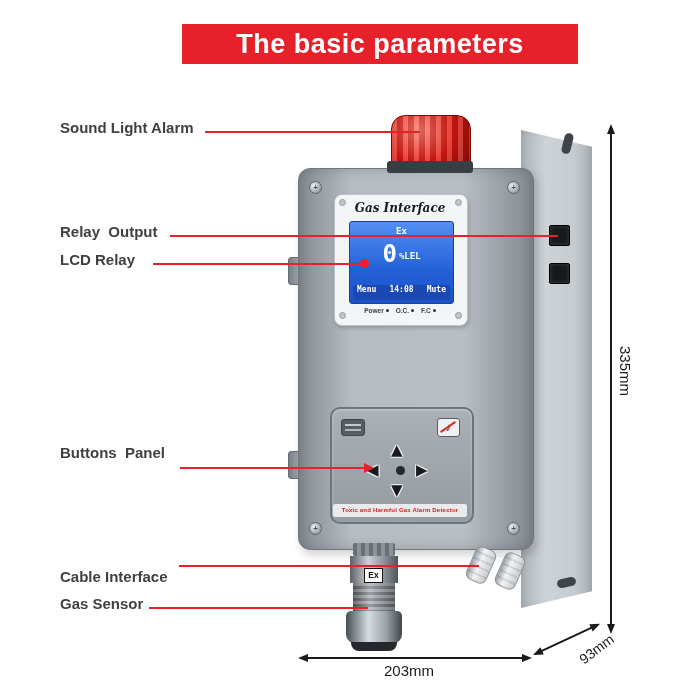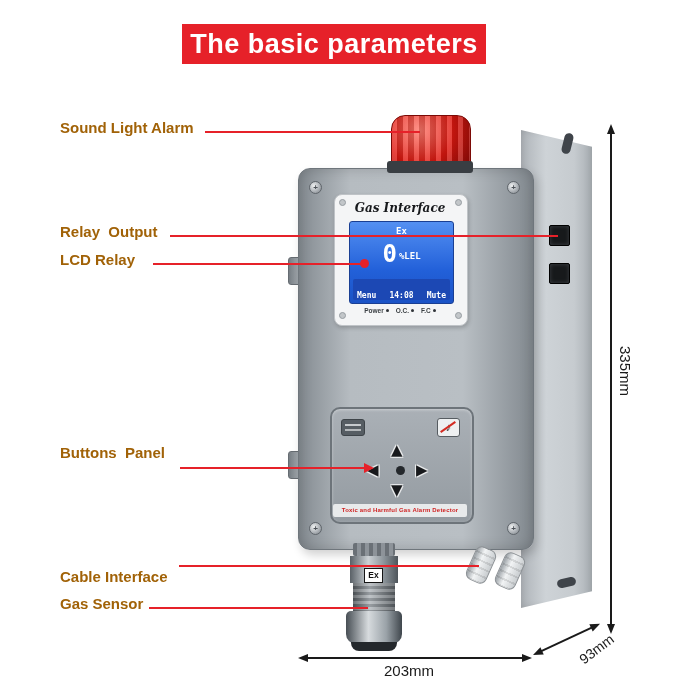--- a/index.html
+++ b/index.html
@@ -1,24 +1,24 @@
 <!DOCTYPE html>
 <html><head>
 <meta charset="utf-8">
 <style>
   html,body{margin:0;padding:0;background:#fff;}
   .canvas{position:relative;width:700px;height:700px;background:#fff;overflow:hidden;
           font-family:"Liberation Sans",sans-serif;}
 
   
-  .banner{position:absolute;left:182px;top:24px;width:304px;height:40px;background:#e62129;
+  .banner{position:absolute;left:182px;top:24px;width:396px;height:40px;background:#e62129;
           color:#fff;font-size:27px;font-weight:700;text-align:center;line-height:40px;letter-spacing:.5px;}
 
   
-  .clabel{position:absolute;left:60px;font-size:15px;font-weight:700;color:#a16207;white-space:pre;z-index:30;text-align:center;}
+  .clabel{position:absolute;left:60px;font-size:15px;font-weight:700;color:#404040;white-space:pre;z-index:30;text-align:center;}
   .l-sound{top:119px}.l-relay{top:223px}.l-lcd{top:251px}.l-buttons{top:444px}.l-cable{top:568px}.l-gas{top:595px}
 
   .leader{position:absolute;height:2px;background:#e62129;z-index:28;}
   .ln-sound{left:205px;top:131px;width:215px}
   .ln-relay{left:170px;top:235px;width:388px}
   .ln-lcd{left:153px;top:263px;width:212px}
   .ln-buttons{left:180px;top:467px;width:184px}
   .ln-cable{left:179px;top:565px;width:300px}
   .ln-gas{left:149px;top:607px;width:219px}
   .leader-arrow{position:absolute;left:364px;top:463px;width:0;height:0;z-index:29;
@@ -69,22 +69,22 @@
      font-family:"DejaVu Serif",serif;font-style:italic;font-weight:700;font-size:12px;color:#17191c;}
 
   
   .lcd{position:absolute;left:349px;top:221px;width:103px;height:81px;z-index:8;border-radius:3px;
      background:linear-gradient(180deg,#5490f2,#2260d9 60%,#1b53c6);border:1px solid #1a3f93;
      font-family:"DejaVu Sans Mono",monospace;color:#fff;}
   .lcd-gas{position:absolute;top:4px;width:100%;text-align:center;font-size:9px;font-weight:700;}
   .lcd-read{position:absolute;top:19px;width:100%;display:flex;justify-content:center;align-items:flex-start;gap:2px;}
   .lcd-val{font-size:24px;font-weight:700;line-height:26px;}
   .lcd-unit{font-size:9px;font-weight:700;margin-top:10px;}
-  .lcd-bar{position:absolute;left:3px;right:3px;bottom:3px;height:21px;background:#1c48b4;border-radius:2px;
-     display:flex;justify-content:space-between;align-items:flex-end;padding:0 4px;font-size:8px;font-weight:700;}
+  .lcd-bar{position:absolute;left:3px;right:3px;bottom:3px;height:15px;background:#1c48b4;border-radius:2px;
+     display:flex;justify-content:space-between;align-items:flex-start;padding:0 4px;font-size:8px;font-weight:700;}
 
   
   .status{position:absolute;left:334px;top:307px;width:132px;display:flex;justify-content:center;gap:7px;z-index:8;}
   .status .it{display:flex;align-items:center;gap:2px;font-size:6.5px;color:#3a3f43;font-weight:700;}
   .led{width:3px;height:3px;border-radius:50%;background:#2f3338;display:inline-block;}
 
   
   .bpanel{position:absolute;left:330px;top:407px;width:140px;height:113px;border-radius:10px;z-index:7;
      background:linear-gradient(180deg,#aab0b6,#949ba1);border:2px solid #6d747a;box-shadow:inset 0 1px 3px rgba(255,255,255,.4);}
   .func-btn{position:absolute;left:341px;top:419px;width:22px;height:15px;background:#565d63;border:1px solid #3e4449;

